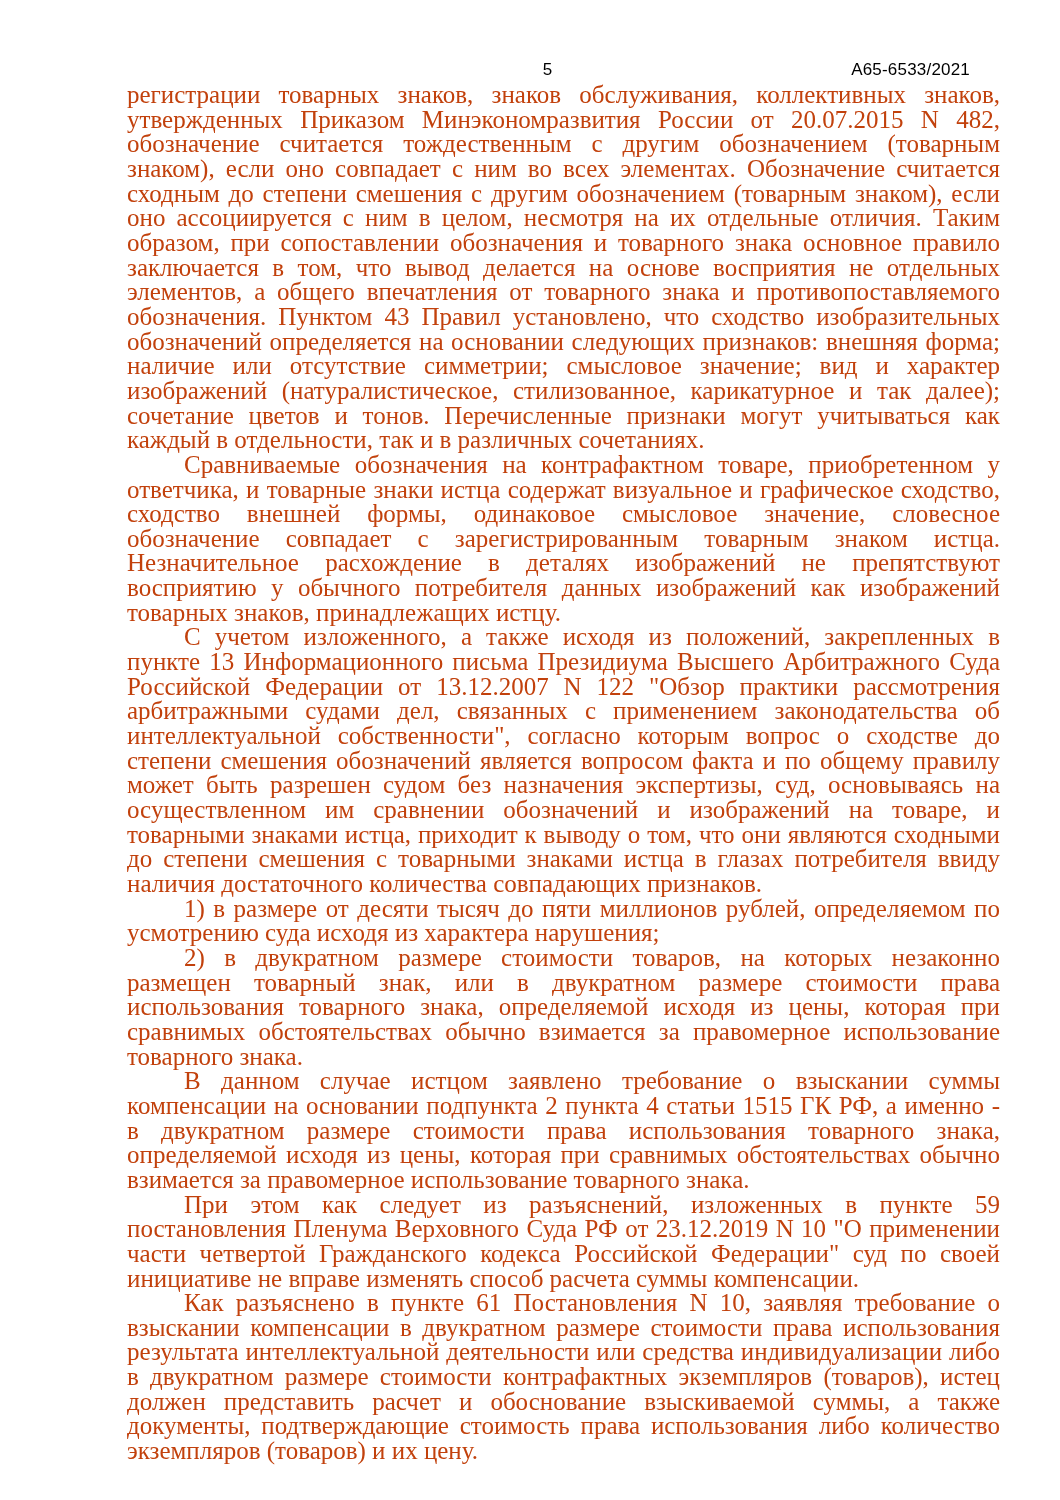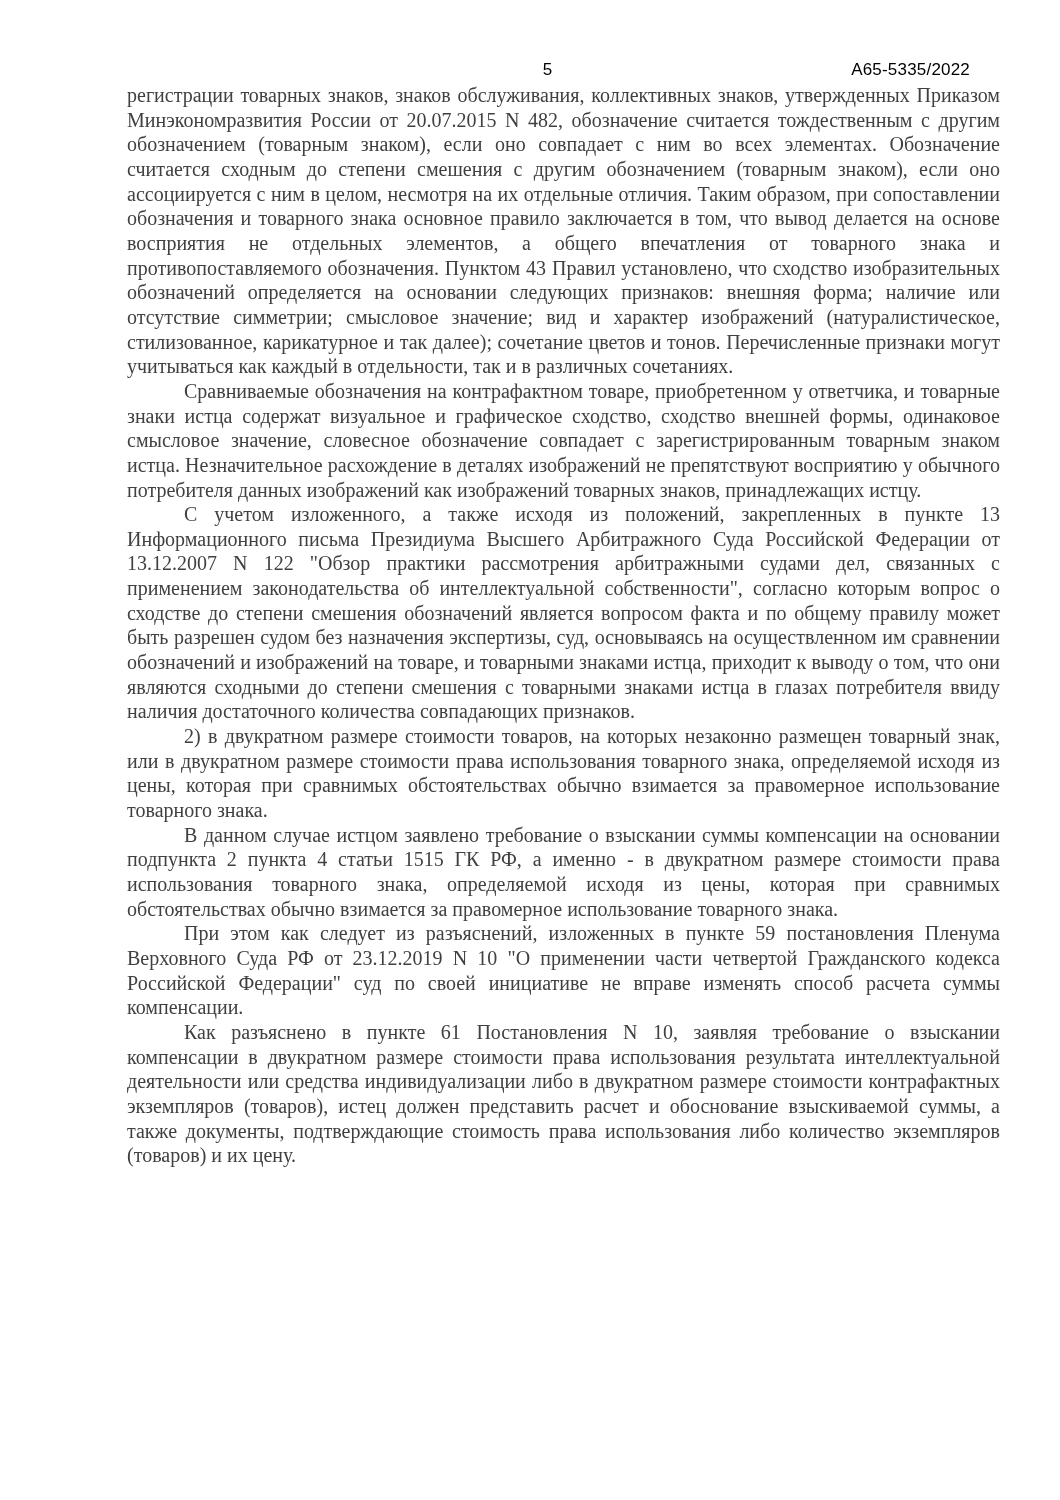--- a/index.html
+++ b/index.html
@@ -37,46 +37,47 @@
     right: 30px;
     top: 0;
     letter-spacing: 0.2px;
   }
   .doc-body {
     position: absolute;
     top: 83px;
     left: 127px;
     width: 873px;
     font-family: "Liberation Serif", serif;
-    font-size: 20px;
+    font-size: 25px;
     line-height: 24.65px;
-    color: #404040;
+    color: #c2410c;
   }
   .doc-body p {
     margin: 0;
     text-align: justify;
     text-indent: 57px;
   }
   .doc-body p.no-indent {
     text-indent: 0;
   }
 </style>
 </head>
 <body>
 
 <div class="page">
 
   <div class="page-header">
     <span class="page-number">5</span>
-    <span class="case-number">А65-5335/2022</span>
+    <span class="case-number">А65-6533/2021</span>
   </div>
 
   <div class="doc-body">
     <p class="no-indent">регистрации товарных знаков, знаков обслуживания, коллективных знаков, утвержденных Приказом Минэкономразвития России от 20.07.2015 N 482, обозначение считается тождественным с другим обозначением (товарным знаком), если оно совпадает с ним во всех элементах. Обозначение считается сходным до степени смешения с другим обозначением (товарным знаком), если оно ассоциируется с ним в целом, несмотря на их отдельные отличия. Таким образом, при сопоставлении обозначения и товарного знака основное правило заключается в том, что вывод делается на основе восприятия не отдельных элементов, а общего впечатления от товарного знака и противопоставляемого обозначения. Пунктом 43 Правил установлено, что сходство изобразительных обозначений определяется на основании следующих признаков: внешняя форма; наличие или отсутствие симметрии; смысловое значение; вид и характер изображений (натуралистическое, стилизованное, карикатурное и так далее); сочетание цветов и тонов. Перечисленные признаки могут учитываться как каждый в отдельности, так и в различных сочетаниях.</p>
     <p>Сравниваемые обозначения на контрафактном товаре, приобретенном у ответчика, и товарные знаки истца содержат визуальное и графическое сходство, сходство внешней формы, одинаковое смысловое значение, словесное обозначение совпадает с зарегистрированным товарным знаком истца. Незначительное расхождение в деталях изображений не препятствуют восприятию у обычного потребителя данных изображений как изображений товарных знаков, принадлежащих истцу.</p>
     <p>С учетом изложенного, а также исходя из положений, закрепленных в пункте 13 Информационного письма Президиума Высшего Арбитражного Суда Российской Федерации от 13.12.2007 N 122 "Обзор практики рассмотрения арбитражными судами дел, связанных с применением законодательства об интеллектуальной собственности", согласно которым вопрос о сходстве до степени смешения обозначений является вопросом факта и по общему правилу может быть разрешен судом без назначения экспертизы, суд, основываясь на осуществленном им сравнении обозначений и изображений на товаре, и товарными знаками истца, приходит к выводу о том, что они являются сходными до степени смешения с товарными знаками истца в глазах потребителя ввиду наличия достаточного количества совпадающих признаков.</p>
+    <p>1) в размере от десяти тысяч до пяти миллионов рублей, определяемом по усмотрению суда исходя из характера нарушения;</p>
     <p>2) в двукратном размере стоимости товаров, на которых незаконно размещен товарный знак, или в двукратном размере стоимости права использования товарного знака, определяемой исходя из цены, которая при сравнимых обстоятельствах обычно взимается за правомерное использование товарного знака.</p>
     <p>В данном случае истцом заявлено требование о взыскании суммы компенсации на основании подпункта 2 пункта 4 статьи 1515 ГК РФ, а именно - в двукратном размере стоимости права использования товарного знака, определяемой исходя из цены, которая при сравнимых обстоятельствах обычно взимается за правомерное использование товарного знака.</p>
     <p>При этом как следует из разъяснений, изложенных в пункте 59 постановления Пленума Верховного Суда РФ от 23.12.2019 N 10 "О применении части четвертой Гражданского кодекса Российской Федерации" суд по своей инициативе не вправе изменять способ расчета суммы компенсации.</p>
     <p>Как разъяснено в пункте 61 Постановления N 10, заявляя требование о взыскании компенсации в двукратном размере стоимости права использования результата интеллектуальной деятельности или средства индивидуализации либо в двукратном размере стоимости контрафактных экземпляров (товаров), истец должен представить расчет и обоснование взыскиваемой суммы, а также документы, подтверждающие стоимость права использования либо количество экземпляров (товаров) и их цену.</p>
   </div>
 
 </div>
 
 </body></html>

